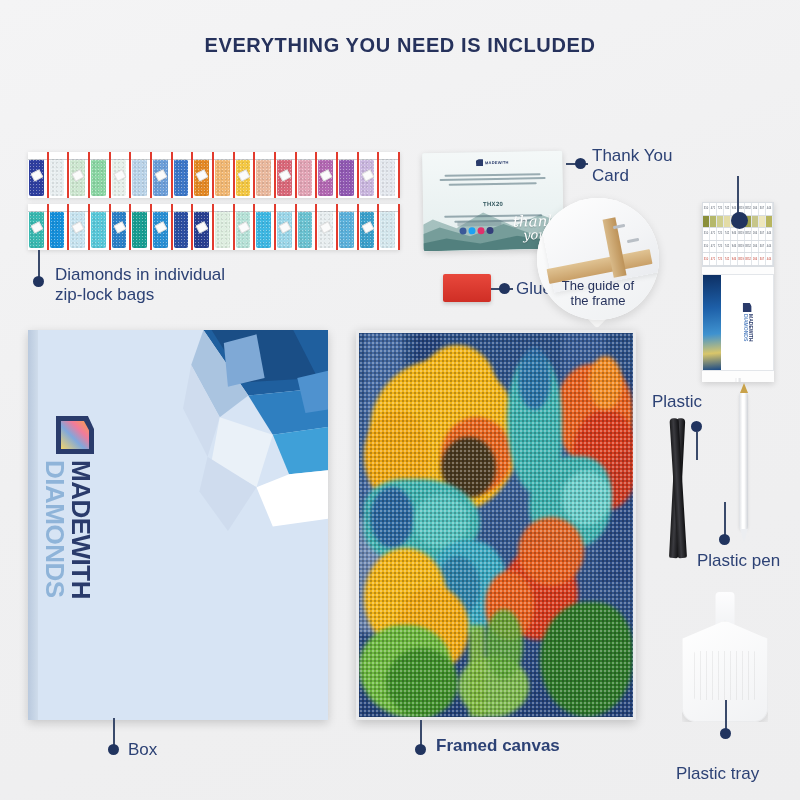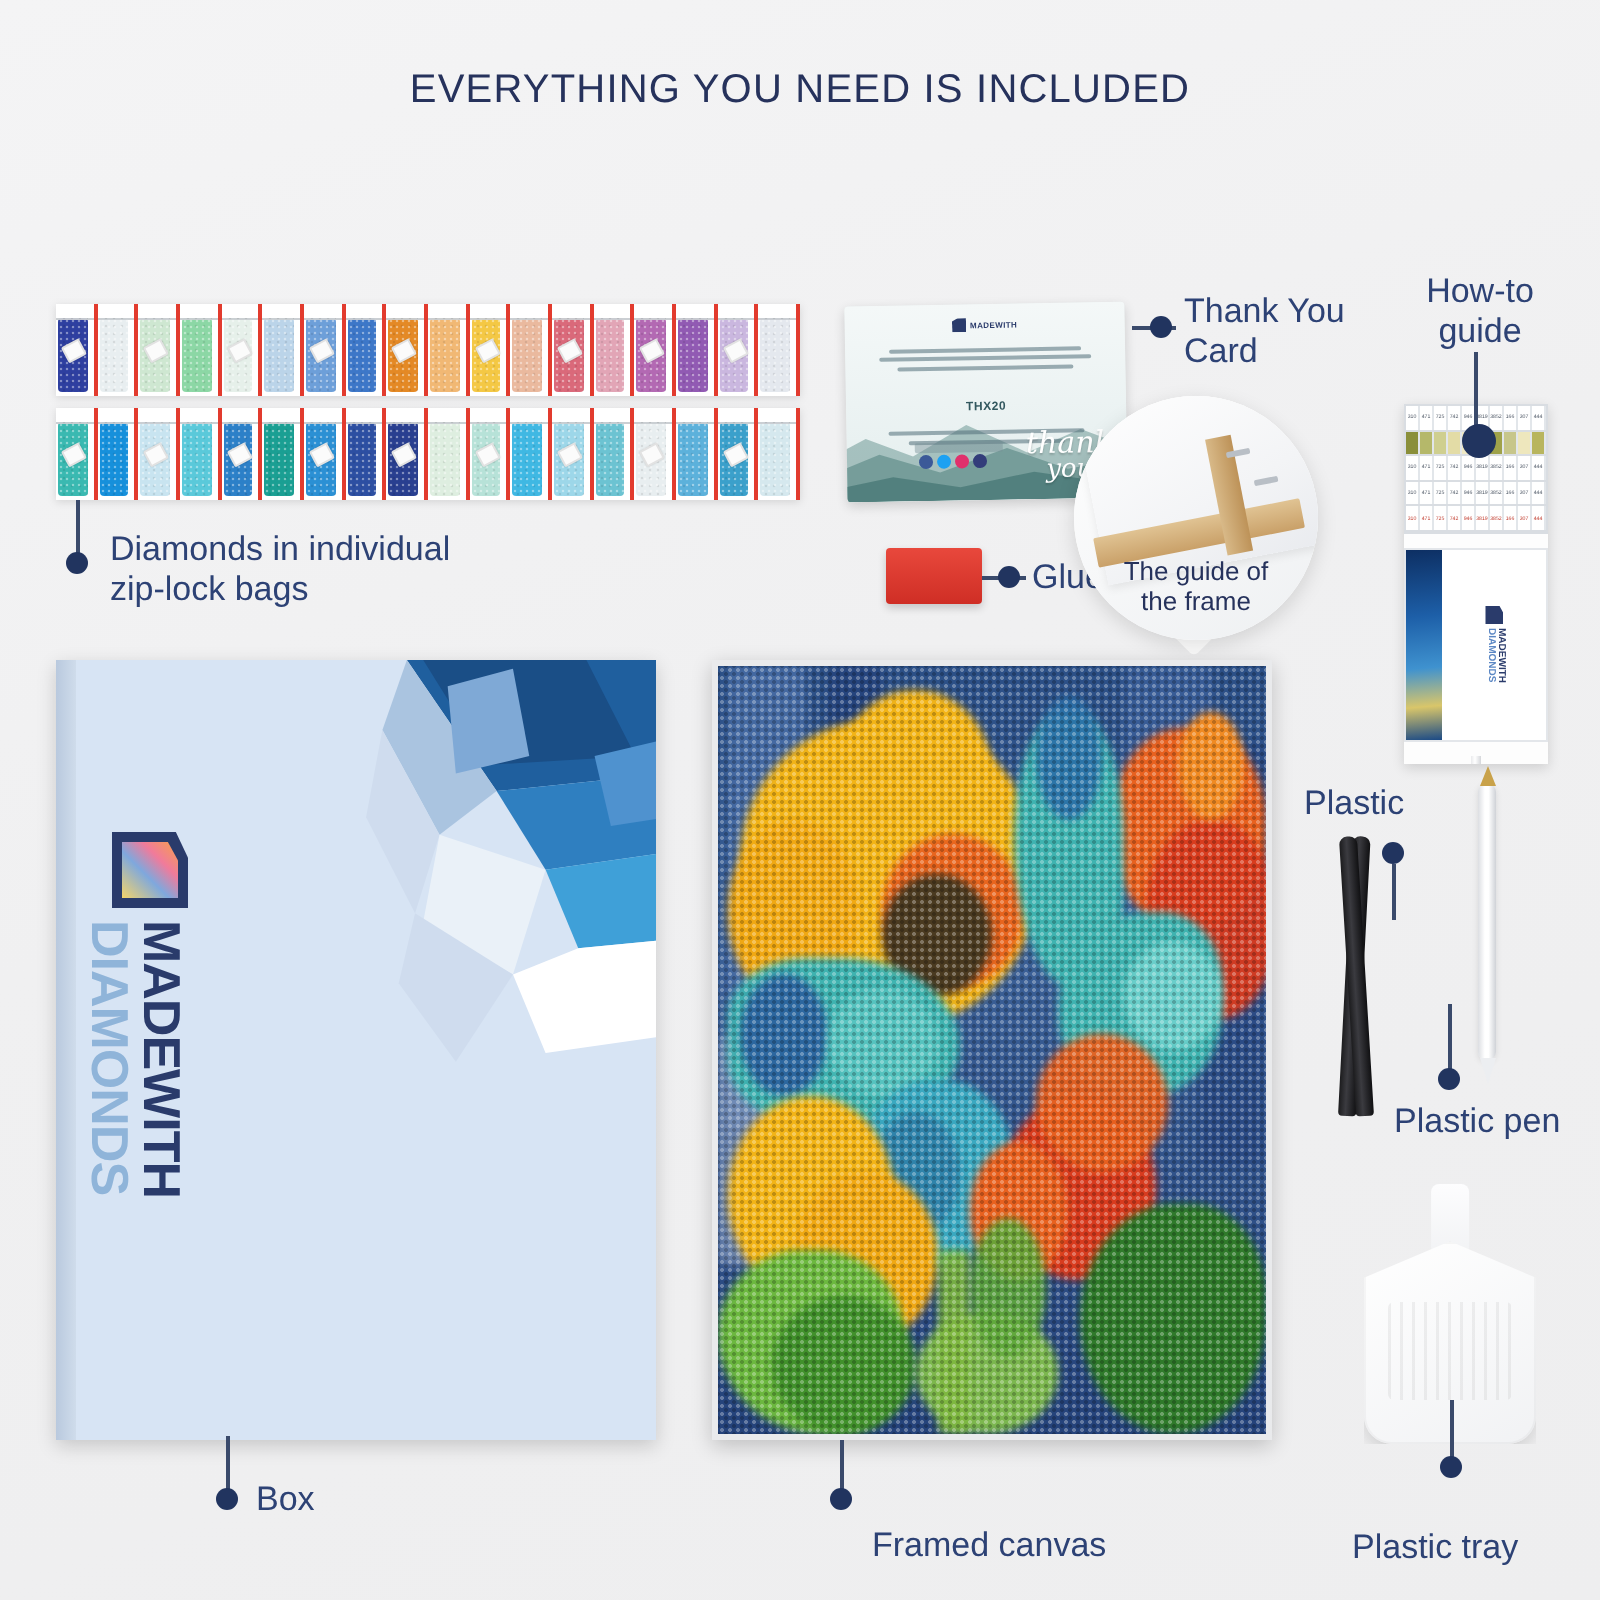--- a/index.html
+++ b/index.html
@@ -16,21 +16,21 @@
   }
 
   
   .hdr { position:absolute; left:0; right:0; top:24px; text-align:center; }
   .hdr-title {
     font-size: 42px; font-weight: bold; letter-spacing: 0.5px;
     color:#26325c; line-height:1.05;
   }
   .hdr-sub {
     margin-top:10px; font-size:20px; letter-spacing:0.6px;
-    color:#26325c; font-weight:normal;
+    color:#26325c; font-weight:bold;
   }
 
   
   .lbl {
     position:absolute; color:#2d4275; font-size:16px; line-height:1.18;
     white-space:pre-line; font-weight:normal;
   }
   .dot {
     position:absolute; width:11px; height:11px; border-radius:50%;
     background:#21345f;
@@ -584,22 +584,20 @@
             <span>DIAMONDS</span>
           </span>
         </div>
       </div>
     </div>
     <div class="guide-pen"></div>
   </div>
 
   <div class="lead v" style="left:737px; top:176px; height:42px;"></div>
   <div class="dot" style="left:731px; top:212px; width:17px; height:17px;"></div>
-  <div class="lbl" style="left:700px; top:136px; font-size:17px; text-align:center; width:80px;">How-to
-guide</div>
 
   <div class="box" style="left:28px; top:330px; width:300px; height:390px;">
     <div class="box-side"></div>
     <div id="box-polys" style="position:absolute;inset:0;">
         <div class="poly" style="left: 34%; top: 0px; width: 68%; height: 56%; background: rgb(31, 95, 158); clip-path: polygon(36% 0px, 100% 0px, 100% 26%, 58% 30%);"></div>
         <div class="poly" style="left: 34%; top: 0px; width: 68%; height: 56%; background: rgb(47, 127, 192); clip-path: polygon(58% 30%, 100% 26%, 100% 44%, 70% 48%);"></div>
         <div class="poly" style="left: 34%; top: 0px; width: 68%; height: 56%; background: rgb(170, 196, 224); clip-path: polygon(36% 0px, 58% 30%, 44% 40%, 30% 16%);"></div>
         <div class="poly" style="left: 34%; top: 0px; width: 68%; height: 56%; background: rgb(207, 220, 238); clip-path: polygon(30% 16%, 44% 40%, 38% 58%, 26% 36%);"></div>
         <div class="poly" style="left: 34%; top: 0px; width: 68%; height: 56%; background: rgb(234, 241, 248); clip-path: polygon(44% 40%, 70% 48%, 62% 72%, 40% 60%);"></div>
         <div class="poly" style="left: 34%; top: 0px; width: 68%; height: 56%; background: rgb(63, 160, 216); clip-path: polygon(70% 48%, 100% 44%, 100% 64%, 78% 66%);"></div>
@@ -656,21 +654,21 @@
         <div class="blob" style="left: 66%; top: 70%; width: 34%; height: 30%; background: rgb(47, 122, 42); border-radius: 50% 40% 50% 50%; opacity: 1;"></div>
         <div class="blob" style="left: 36%; top: 84%; width: 26%; height: 16%; background: rgb(134, 196, 74); border-radius: 50%; opacity: 0.9;"></div>
         <div class="blob" style="left: 46%; top: 72%; width: 14%; height: 18%; background: rgb(95, 168, 58); border-radius: 50%; opacity: 0.9;"></div>
         <div class="blob" style="left: 40%; top: 76%; width: 6%; height: 24%; background: rgb(127, 184, 63); border-radius: 3px; opacity: 0.9;"></div>
       </div>
     <div class="cv-dots"></div>
   </div>
 
   <div class="lead v" style="left:420px; top:720px; height:26px;"></div>
   <div class="dot" style="left:415px; top:744px;"></div>
-  <div class="lbl" style="left:436px; top:763px; font-size:17px;">Framed canvas</div>
+  <div class="lbl" style="left:436px; top:736px; font-size:17px;font-weight:bold;">Framed canvas</div>
 
   <div class="tweezers" style="left:662px; top:418px; width:34px; height:140px;">
     <div class="tw-arm" style="left:7px; transform:rotate(3deg); transform-origin:bottom center;"></div>
     <div class="tw-arm" style="left:16px; transform:rotate(-3.5deg); transform-origin:bottom center;"></div>
   </div>
 
   <div class="lead v" style="left:696px; top:432px; height:28px;"></div>
   <div class="dot" style="left:691px; top:421px;"></div>
   <div class="lbl" style="left:652px; top:392px; font-size:17px;">Plastic</div>
 

